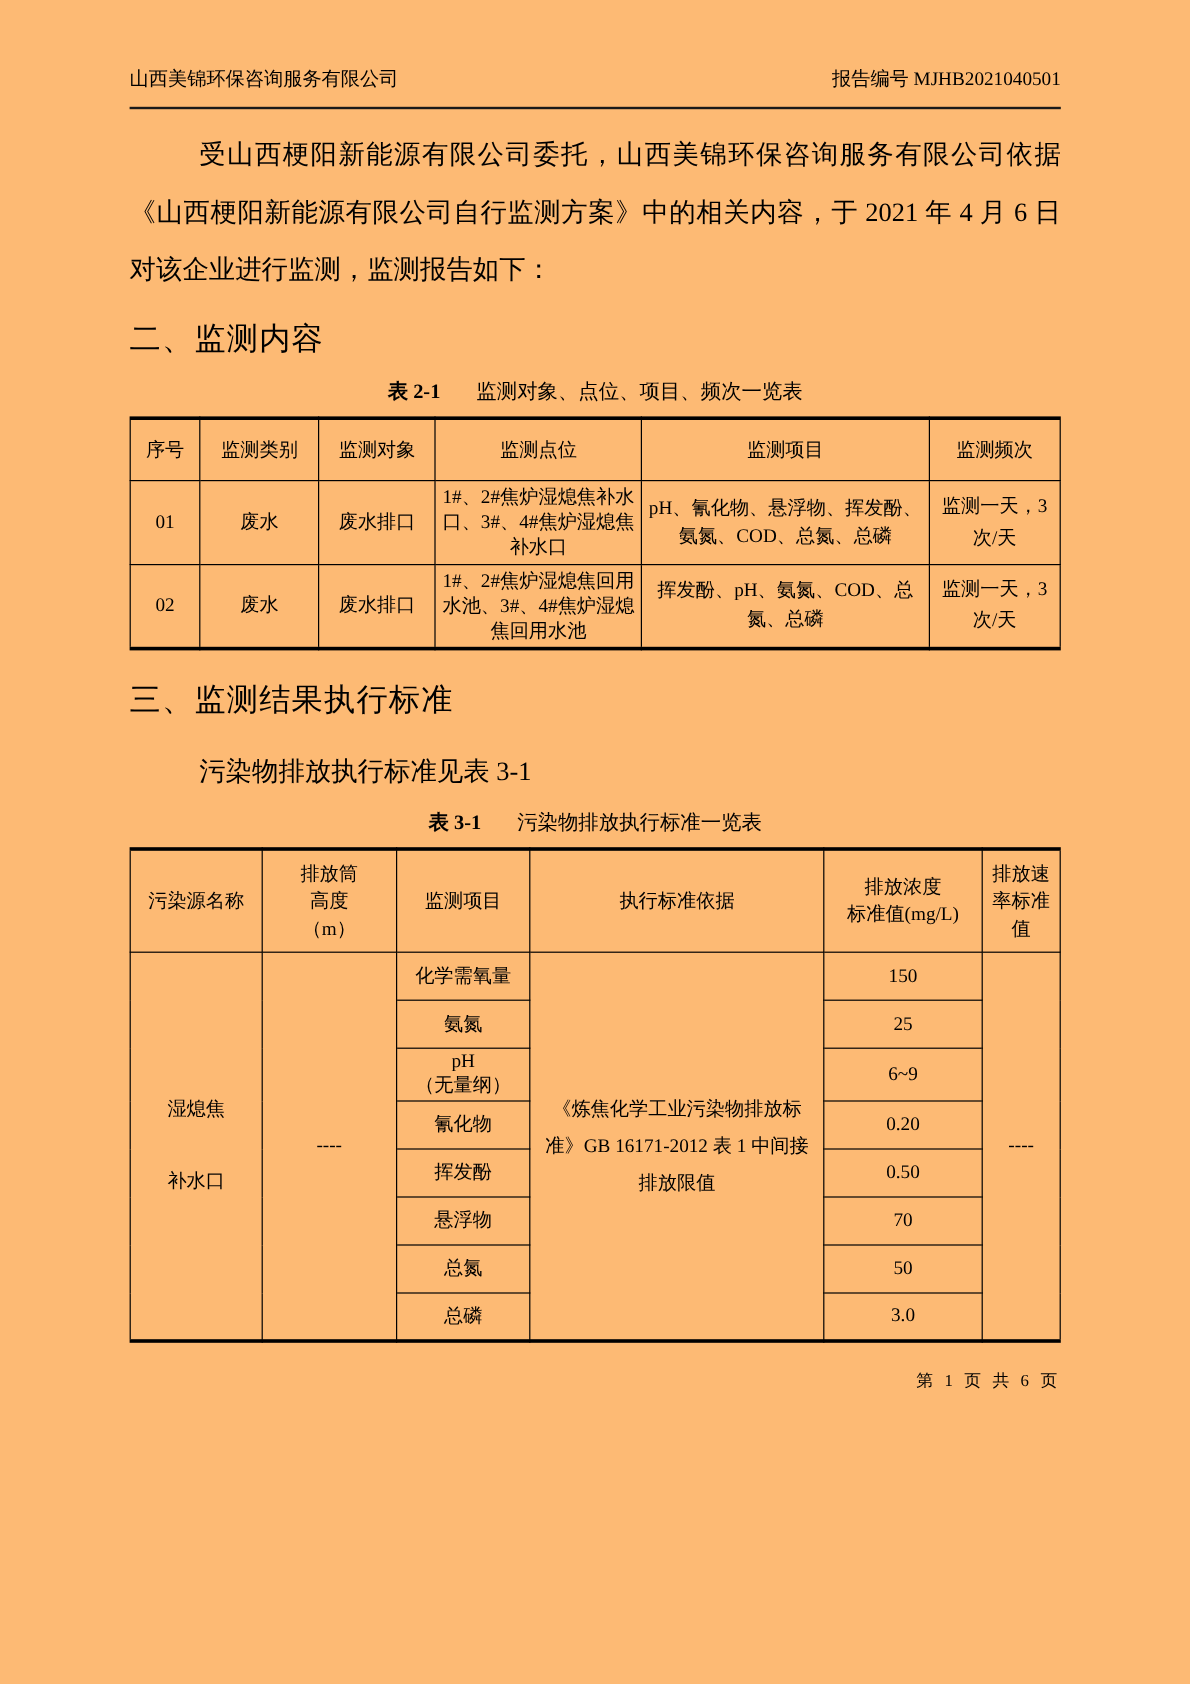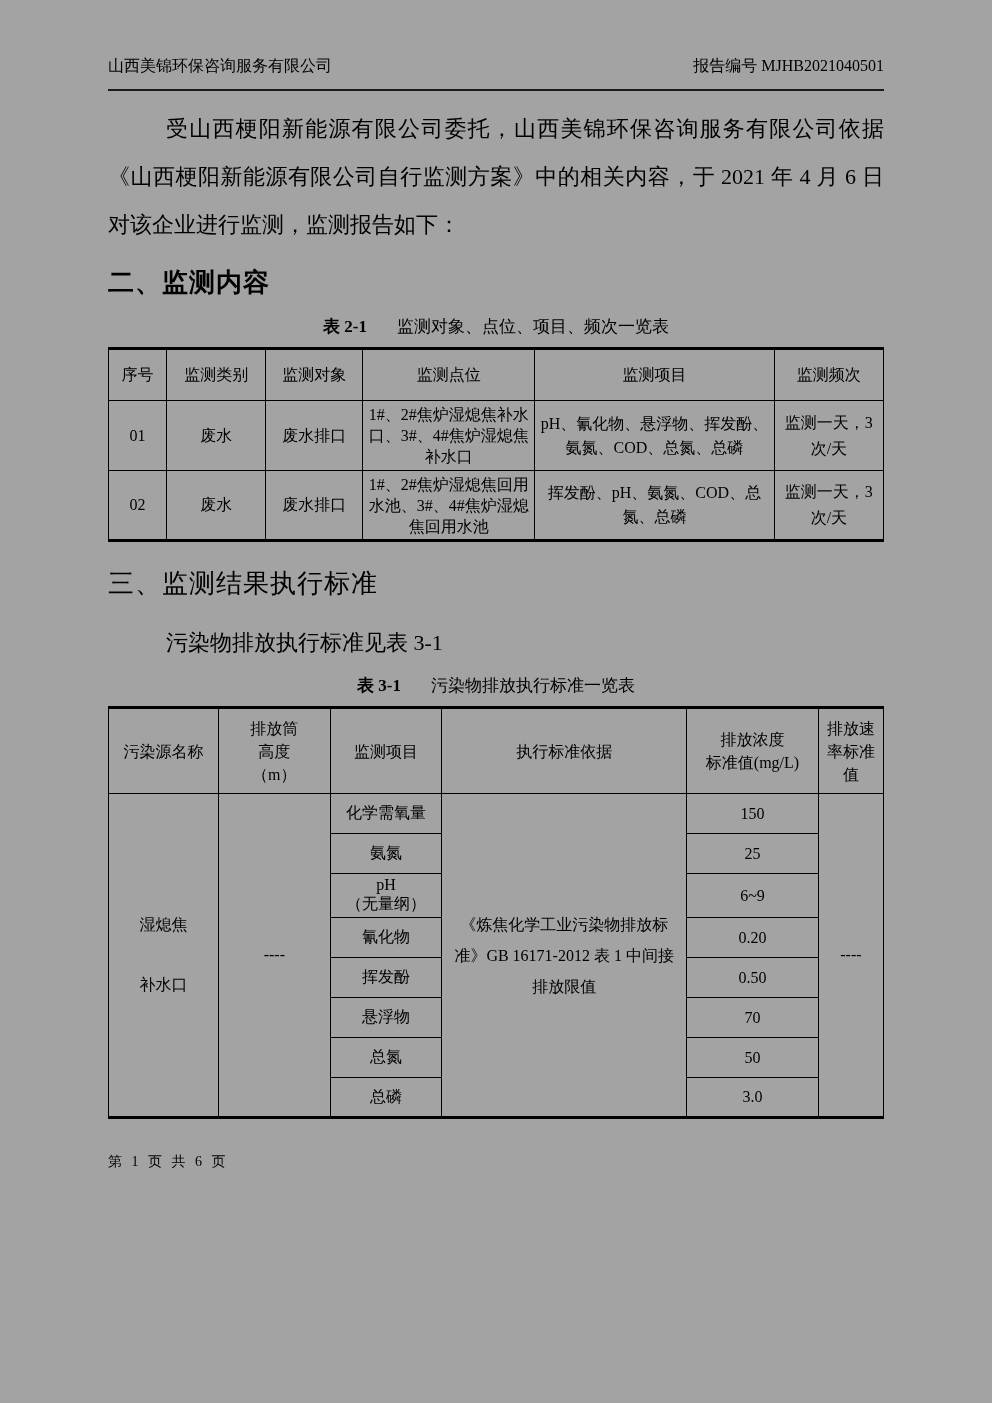--- a/index.html
+++ b/index.html
@@ -1,21 +1,21 @@
 <!DOCTYPE html>
 <html><head>
 <meta charset="utf-8">
 <style>
   * { box-sizing: border-box; }
   html,body { margin:0; padding:0; background:#e8e8e8; }
   .page {
     position:relative;
     width:992px; height:1403px;
     margin:0 auto;
-    background:#a3a3a3;
+    background:#fdba74;
     padding:56px 108px 0 108px;
     font-family:"Liberation Serif","DejaVu Serif",serif;
     color:#000;
   }
   .doc-header {
     display:flex; justify-content:space-between; align-items:flex-end;
     font-size:16px; padding-bottom:12px; border-bottom:2px solid #1a1a1a;
   }
   .h1 {
     font-size:26px; font-weight:400; margin:28px 0 0 0; letter-spacing:1px;
@@ -40,35 +40,35 @@
   .t21 tbody tr { height:70px; }
   .t21 td { line-height:24px; }
   .t21 .small { font-size:16px; line-height:21px; padding:2px 2px; }
   .t21 .freq { line-height:26px; }
   .t31 thead tr { height:86px; }
   .t31 th { line-height:23px; padding:2px 2px; }
   .t31 tbody td { height:40px; }
   .t31 .source-cell { line-height:60px; }
   .t31 .standard-cell { line-height:31px; padding:0 12px; }
   .preline { white-space:pre-line; }
-  .footer { text-align:left; font-size:14px; margin-top:34px; letter-spacing:3px; }
+  .footer { text-align:right; font-size:14px; margin-top:23px; letter-spacing:3px; }
 </style>
 </head>
 <body>
 
 <div class="page">
 
   <div class="doc-header">
     <span>山西美锦环保咨询服务有限公司</span>
     <span>报告编号 MJHB2021040501</span>
   </div>
 
   <p class="para">受山西梗阳新能源有限公司委托，山西美锦环保咨询服务有限公司依据《山西梗阳新能源有限公司自行监测方案》中的相关内容，于 2021 年 4 月 6 日对该企业进行监测，监测报告如下：</p>
 
-  <div class="h1" style="margin-top:16px;font-weight:bold;">二、监测内容</div>
+  <div class="h1" style="margin-top:16px;">二、监测内容</div>
 
   <div class="caption">
     <span class="cap-label">表 2-1</span><span>监测对象、点位、项目、频次一览表</span>
   </div>
 
   <table class="t21">
     <colgroup>
       <col style="width:7.5%">
         <col style="width:12.8%">
         <col style="width:12.5%">

